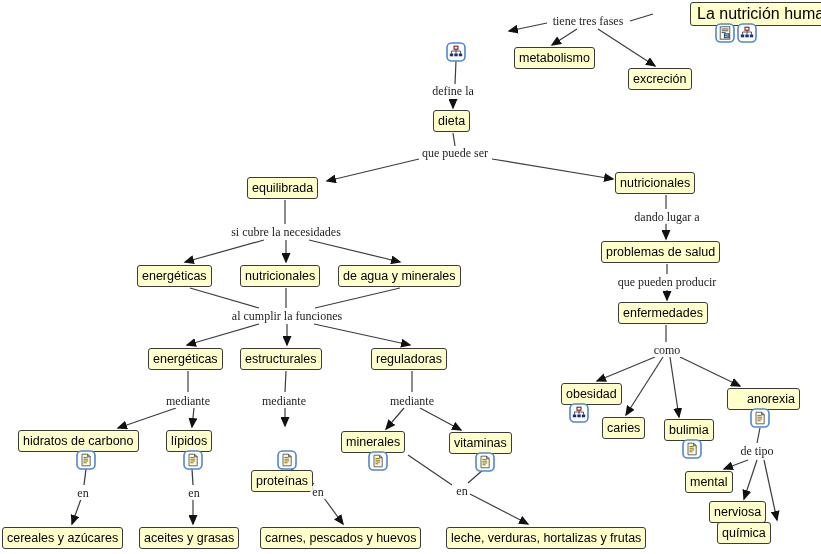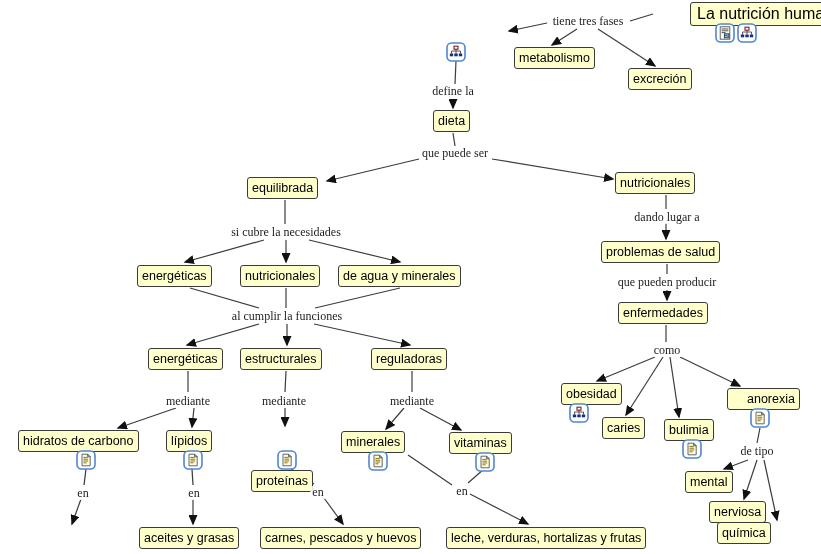--- a/index.html
+++ b/index.html
@@ -104,20 +104,21 @@
   <div class="node" style="left:664px;top:419px;">bulimia</div>
   <div class="node" style="left:727px;top:388px;padding-left:19px;">anorexia</div>
   <div class="node" style="left:18px;top:430px;">hidratos de carbono</div>
   <div class="node" style="left:166px;top:430px;">lípidos</div>
   <div class="node" style="left:251px;top:430px;margin-top:40px;">proteínas</div>
   <div class="node" style="left:341px;top:431px;">minerales</div>
   <div class="node" style="left:449px;top:432px;">vitaminas</div>
   <div class="node" style="left:685px;top:471px;">mental</div>
   <div class="node" style="left:709px;top:501px;">nerviosa</div>
   <div class="node" style="left:717px;top:522px;">química</div>
+  <div class="node" style="left:2px;top:527px;">cereales y azúcares</div>
   <div class="node" style="left:260px;top:527px;">carnes, pescados y huevos</div>
   <div class="node" style="left:139px;top:527px;">aceites y grasas</div>
   <div class="node" style="left:446px;top:527px;">leche, verduras, hortalizas y frutas</div>
 
   <div class="edge-label" style="left:588px;top:15px;">tiene tres fases</div>
   <div class="edge-label" style="left:453px;top:85px;">define la</div>
   <div class="edge-label" style="left:455px;top:147px;">que puede ser</div>
   <div class="edge-label" style="left:286px;top:226px;">si cubre la necesidades</div>
   <div class="edge-label" style="left:287px;top:310px;">al cumplir la funciones</div>
   <div class="edge-label" style="left:667px;top:211px;">dando lugar a</div>

